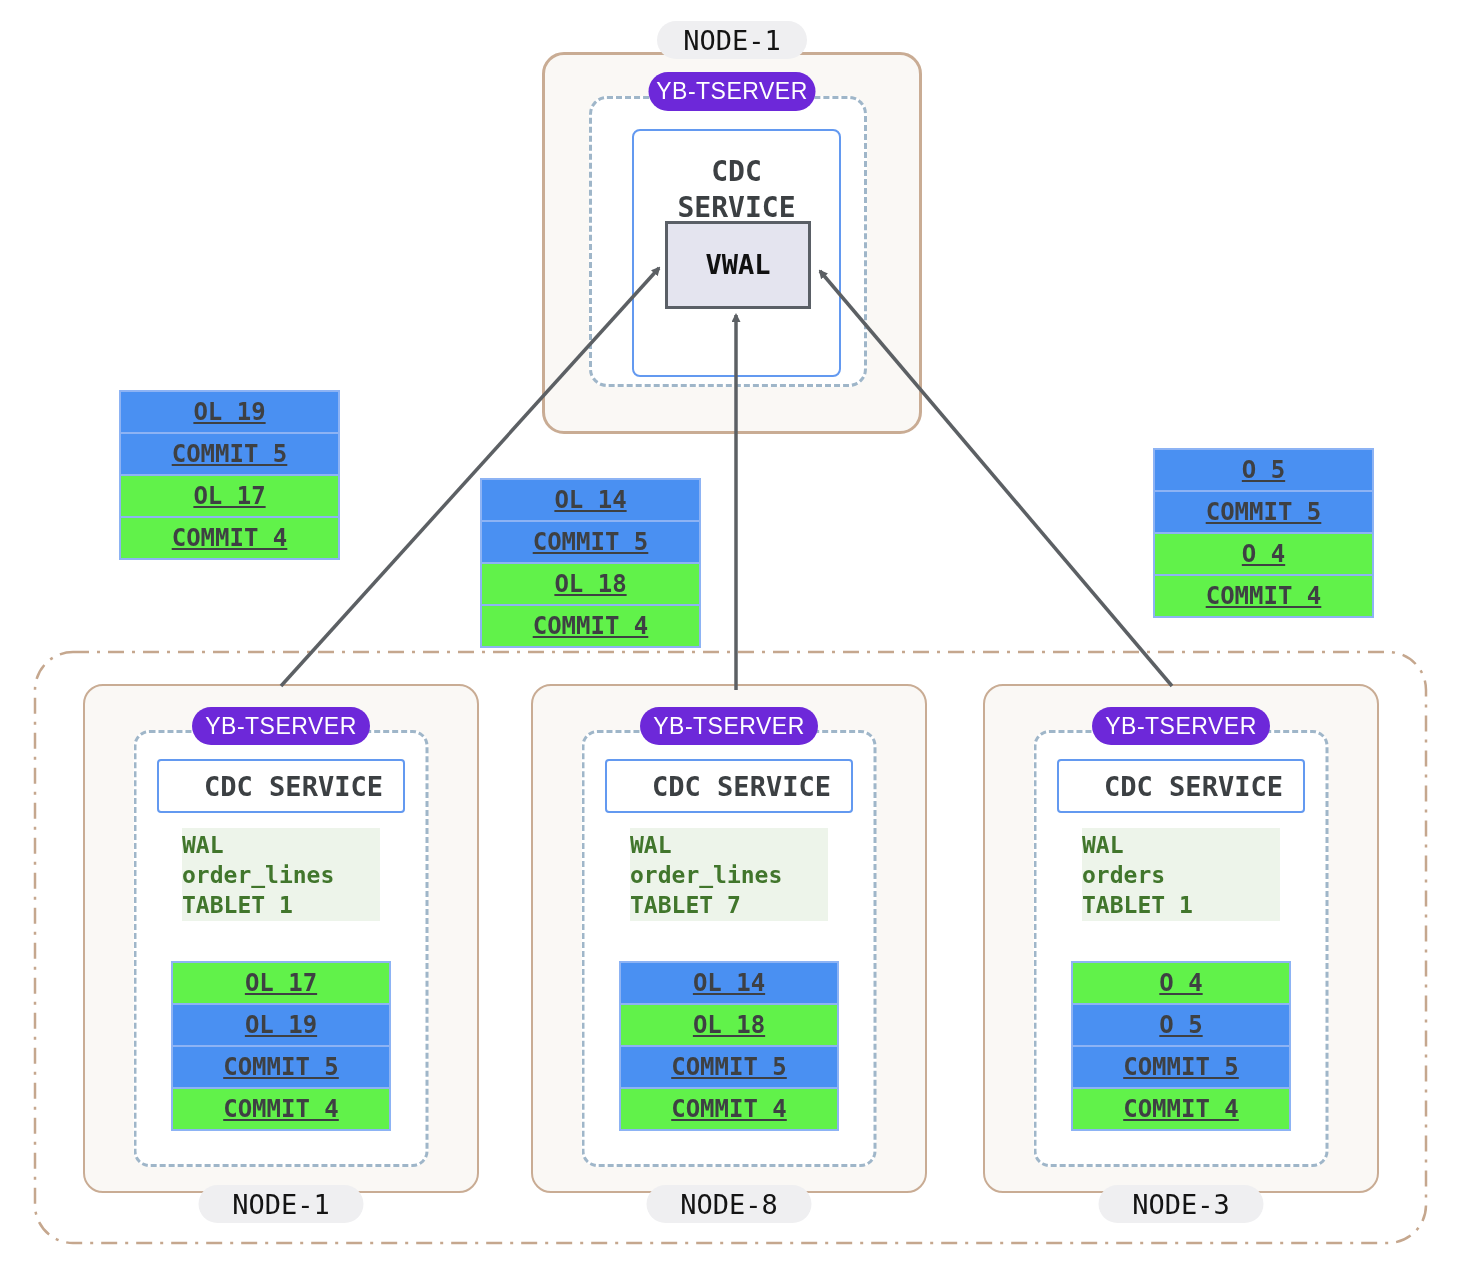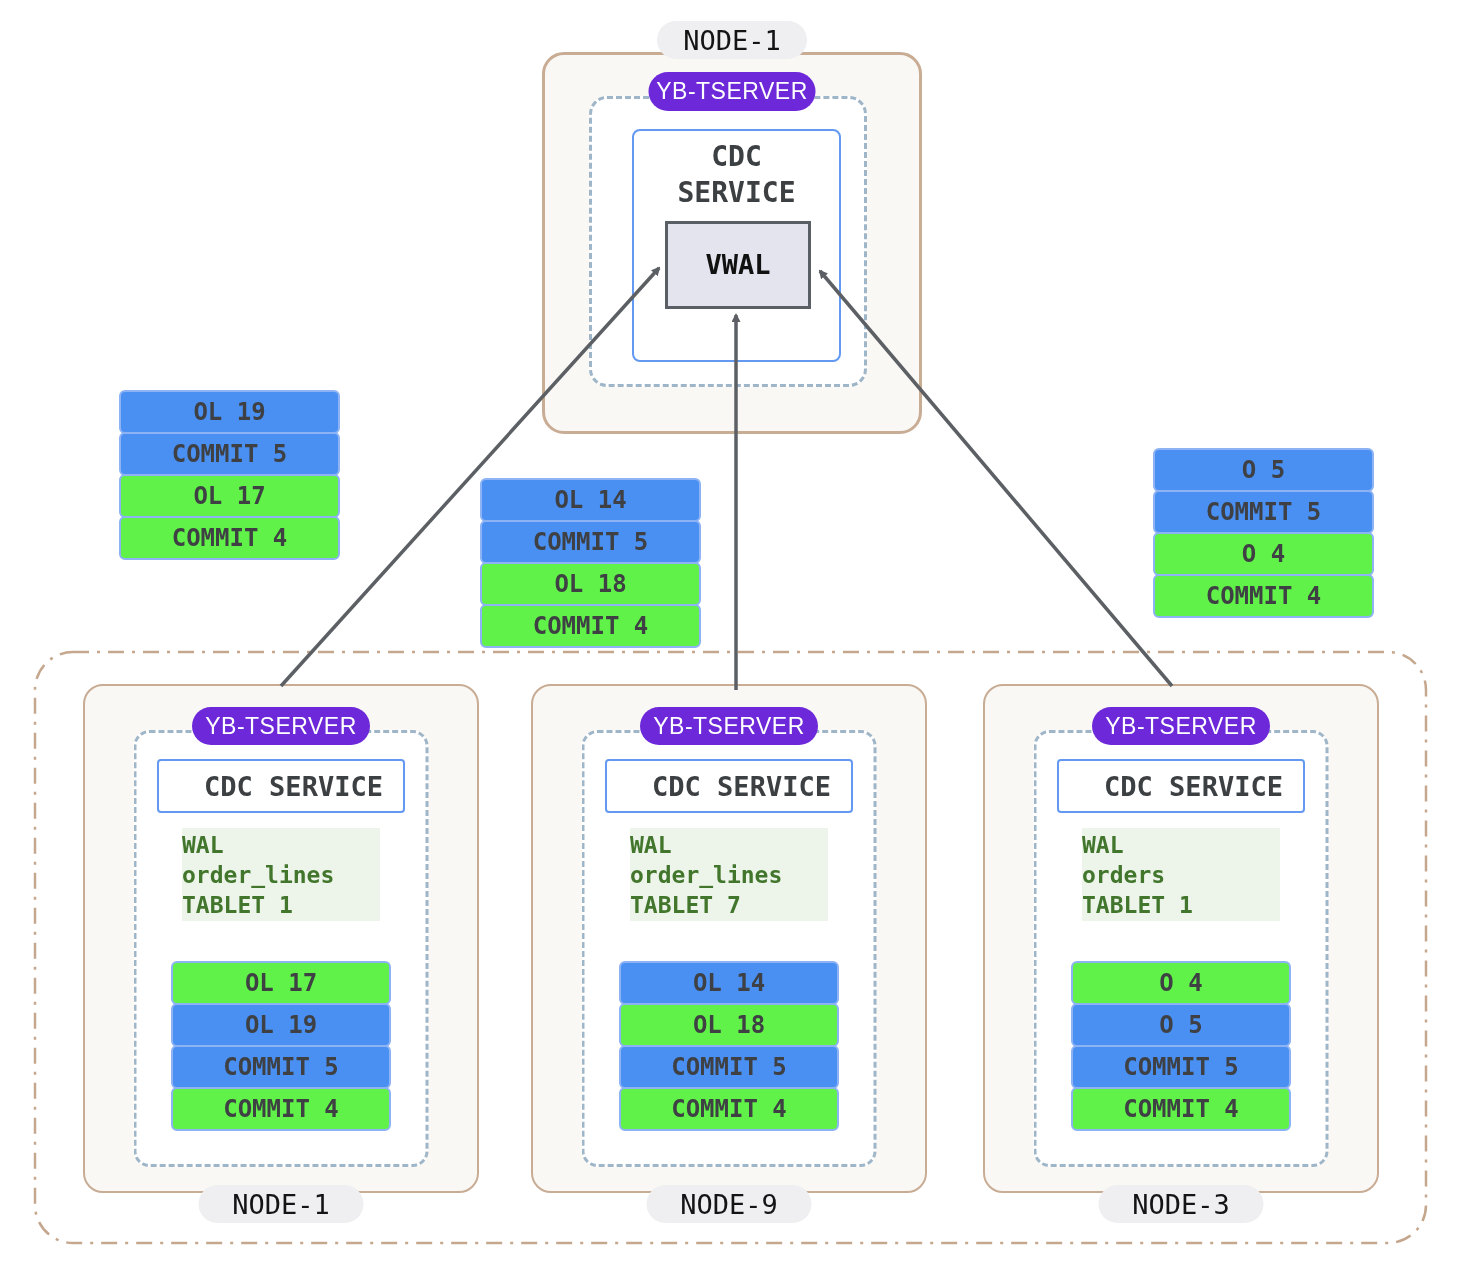--- a/index.html
+++ b/index.html
@@ -25,33 +25,33 @@
   }
   .dashed-box{
     position:absolute;background:#ffffff;border:3px dashed #9fb6c9;border-radius:18px;
   }
   .cdc-box{
     position:absolute;background:#ffffff;border:2.5px solid #6399f0;border-radius:8px;
     color:#3c4043;font-weight:bold;text-align:center;
   }
   .stack{position:absolute;display:flex;flex-direction:column;}
   .srow{
-    height:40px;margin-top:-2px;border:2px solid #8db3f4;border-radius:6px;
+    height:40px;margin-top:-2px;border:2px solid #8db3f4;border-radius:0;
     display:flex;align-items:center;justify-content:center;
-    font-size:24px;font-weight:bold;color:#3e4043;white-space:nowrap;
+    font-size:24px;font-weight:bold;color:#3e4043;white-space:nowrap;text-decoration:underline;
   }
   .srow:first-child{margin-top:0;}
   .c-blue{background:#4a90f2;}
   .c-green{background:#61f24a;}
   
   .top-node{left:542px;top:52px;width:374px;height:376px;}
   .top-node .node-pill{top:-34px;width:150px;height:38px;}
   .top-node .yb-pill{top:17px;width:167px;height:39px;z-index:2;}
   .top-dashed{left:44px;top:41px;width:272px;height:285px;}
-  .top-cdc{left:40px;top:30px;width:205px;height:221px;font-size:28px;line-height:36px;padding-top:8px;box-sizing:content-box;}
+  .top-cdc{left:40px;top:30px;width:205px;height:221px;font-size:28px;line-height:36px;padding-top:23px;box-sizing:content-box;}
   .vwal{
     position:absolute;left:31px;top:90px;width:140px;height:82px;
     background:#e4e4ef;border:3px solid #5a5f66;
     display:flex;align-items:center;justify-content:center;
     font-size:27px;font-weight:bold;color:#111111;text-align:center;
   }
   
   .fstack{width:221px;}
   .fstack-0{left:119px;top:390px;}
   .fstack-1{left:480px;top:478px;}
@@ -137,21 +137,21 @@
       <div>order_lines</div>
       <div>TABLET 7</div>
     </div>
     <div class="stack">
       <div class="srow c-blue">OL 14</div>
       <div class="srow c-green">OL 18</div>
       <div class="srow c-blue">COMMIT 5</div>
       <div class="srow c-green">COMMIT 4</div>
     </div>
     <div class="pill orange yb-pill">YB-TSERVER</div>
-    <div class="pill gray node-pill">NODE-9</div>
+    <div class="pill gray node-pill">NODE-8</div>
   </div>
 
   <div class="node bnode bn2">
     <div class="dashed-box"></div>
     <div class="cdc-box">CDC SERVICE</div>
     <div class="walbox">
       <div>WAL</div>
       <div>orders</div>
       <div>TABLET 1</div>
     </div>

